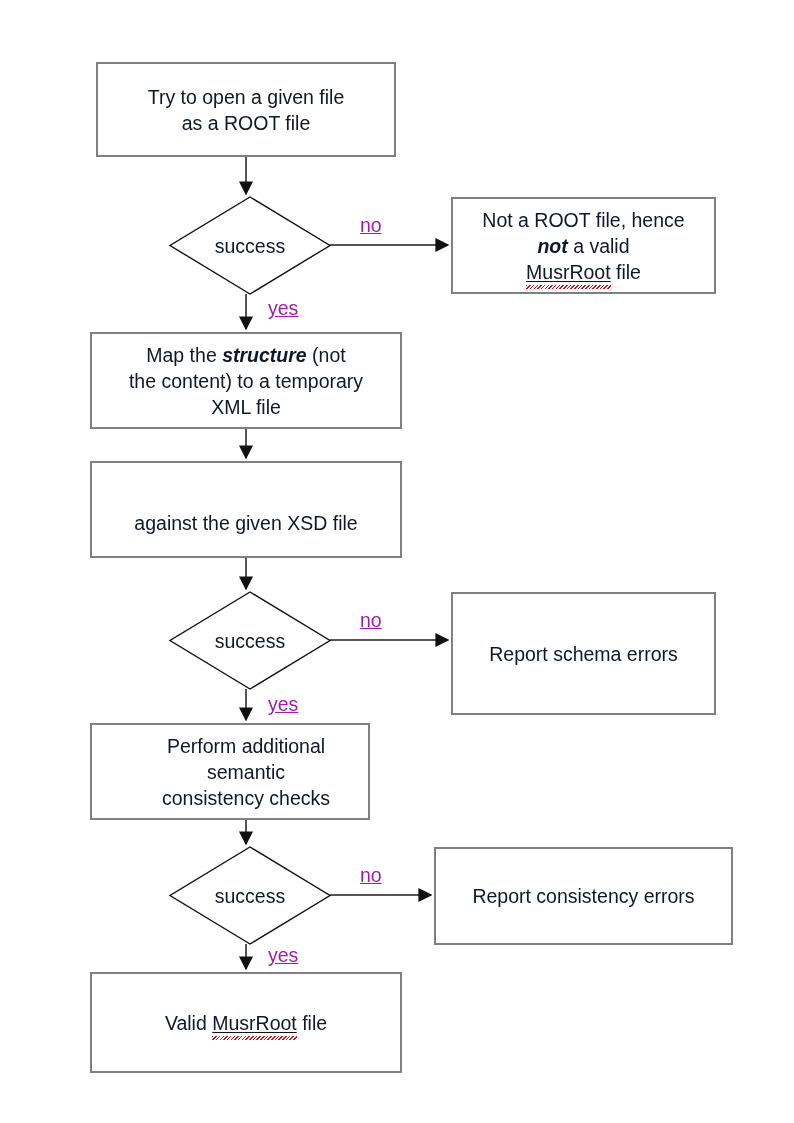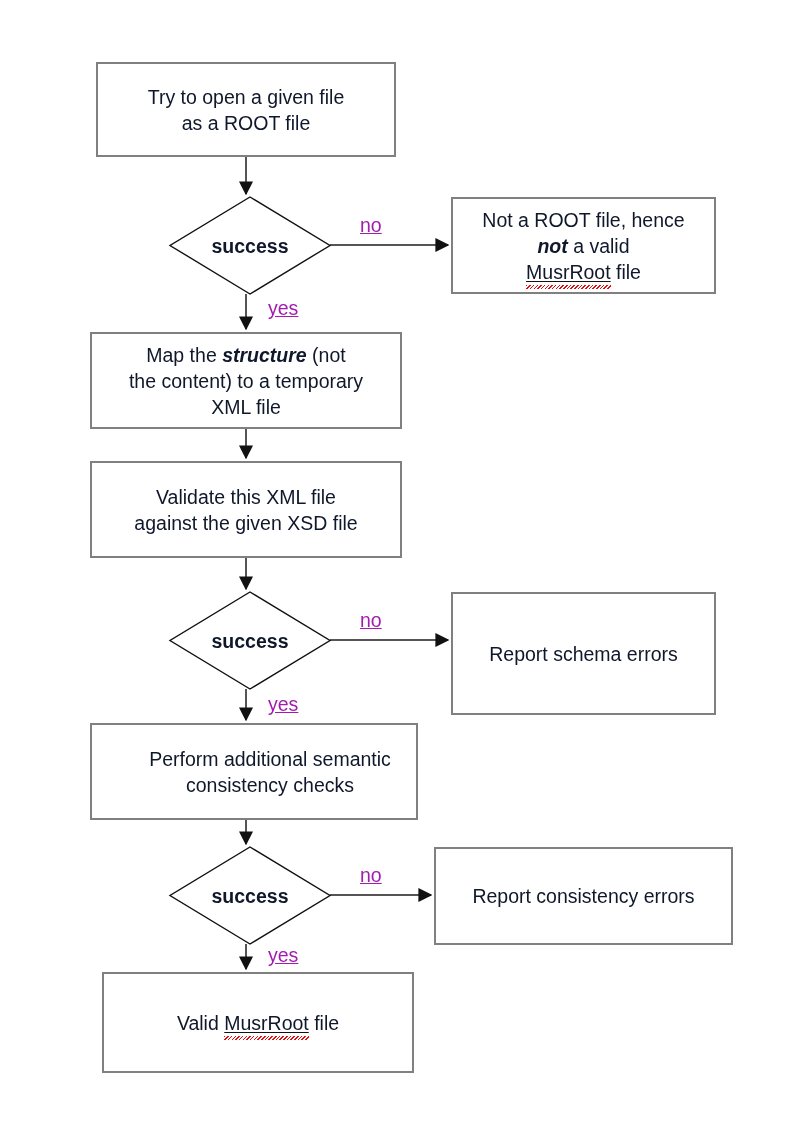--- a/index.html
+++ b/index.html
@@ -41,21 +41,20 @@
   .node .label {
     font-size: 19.5px;
     line-height: 26px;
     color: #0f172a;
     padding: 0 6px;
     white-space: pre-line;
   }
   .node.decision {
     background: transparent;
     border: none;
-    font-weight: bold;
   }
   .decision .label {
     position: relative;
     z-index: 2;
     font-size: 19.5px;
     line-height: 24px;
   }
   .edge-label {
     position: absolute;
     font-size: 19.5px;
@@ -134,44 +133,44 @@
 
   <div class="node process" style="left:451px; top:197px; width:265px; height:97px;">
     <div class="label"><span>Not a ROOT file, hence</span><br><span class="bi">not</span> a valid<br><span class="spell">MusrRoot</span> file</div>
   </div>
 
   <div class="node process" style="left:90px; top:332px; width:312px; height:97px;">
     <div class="label">Map the <span class="bi">structure</span> (not<br>the content) to a temporary<br>XML file</div>
   </div>
 
   <div class="node process" style="left:90px; top:461px; width:312px; height:97px;">
-    <div class="label"><span>Validate this XML file</span><br><span>against the given XSD file</span></div>
+    <div class="label"><br><span>against the given XSD file</span></div>
   </div>
 
   <div class="node decision" style="left:170px; top:592px; width:160px; height:97px;">
     <div class="label">success</div>
   </div>
 
   <div class="node process" style="left:451px; top:592px; width:265px; height:123px;">
     <div class="label">Report schema errors</div>
   </div>
 
-  <div class="node process" style="left:90px; top:723px; width:328px; height:97px;padding-left:32px;">
+  <div class="node process" style="left:90px; top:723px; width:280px; height:97px;padding-left:32px;">
     <div class="label"><span>Perform additional semantic</span><br><span>consistency checks</span></div>
   </div>
 
   <div class="node decision" style="left:170px; top:847px; width:160px; height:97px;">
     <div class="label">success</div>
   </div>
 
   <div class="node process" style="left:434px; top:847px; width:299px; height:98px;">
     <div class="label">Report consistency errors</div>
   </div>
 
-  <div class="node process" style="left:102px; top:972px; width:312px; height:101px;">
+  <div class="node process" style="left:90px; top:972px; width:312px; height:101px;">
     <div class="label">Valid <span class="spell">MusrRoot</span> file</div>
   </div>
 
   <div class="edge-label" style="left:360px; top:214px;">no</div>
   <div class="edge-label" style="left:268px; top:297px;">yes</div>
   <div class="edge-label" style="left:360px; top:609px;">no</div>
   <div class="edge-label" style="left:268px; top:693px;">yes</div>
   <div class="edge-label" style="left:360px; top:864px;">no</div>
   <div class="edge-label" style="left:268px; top:944px;">yes</div>
 

